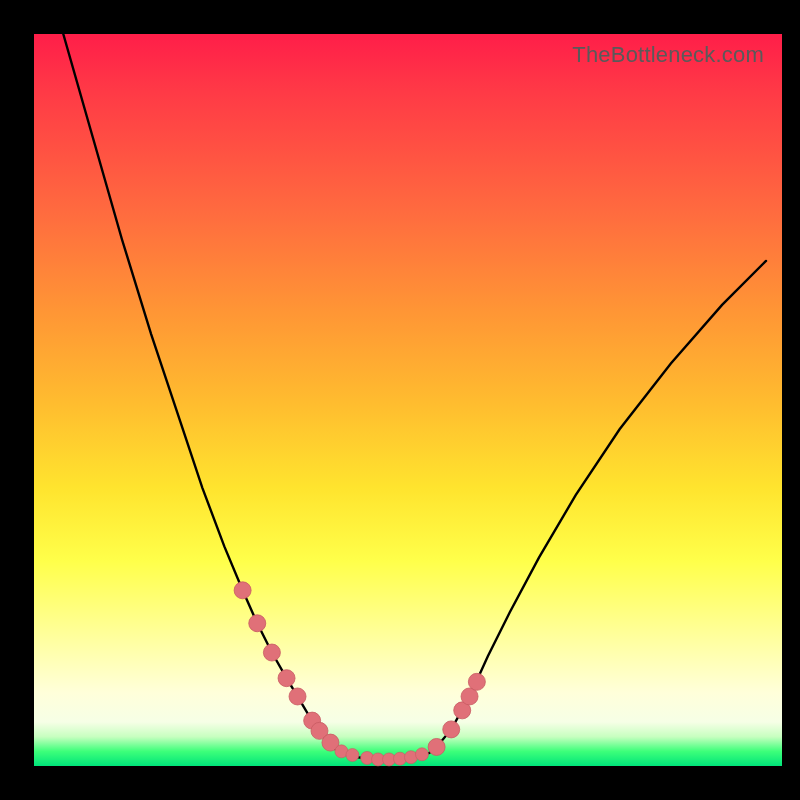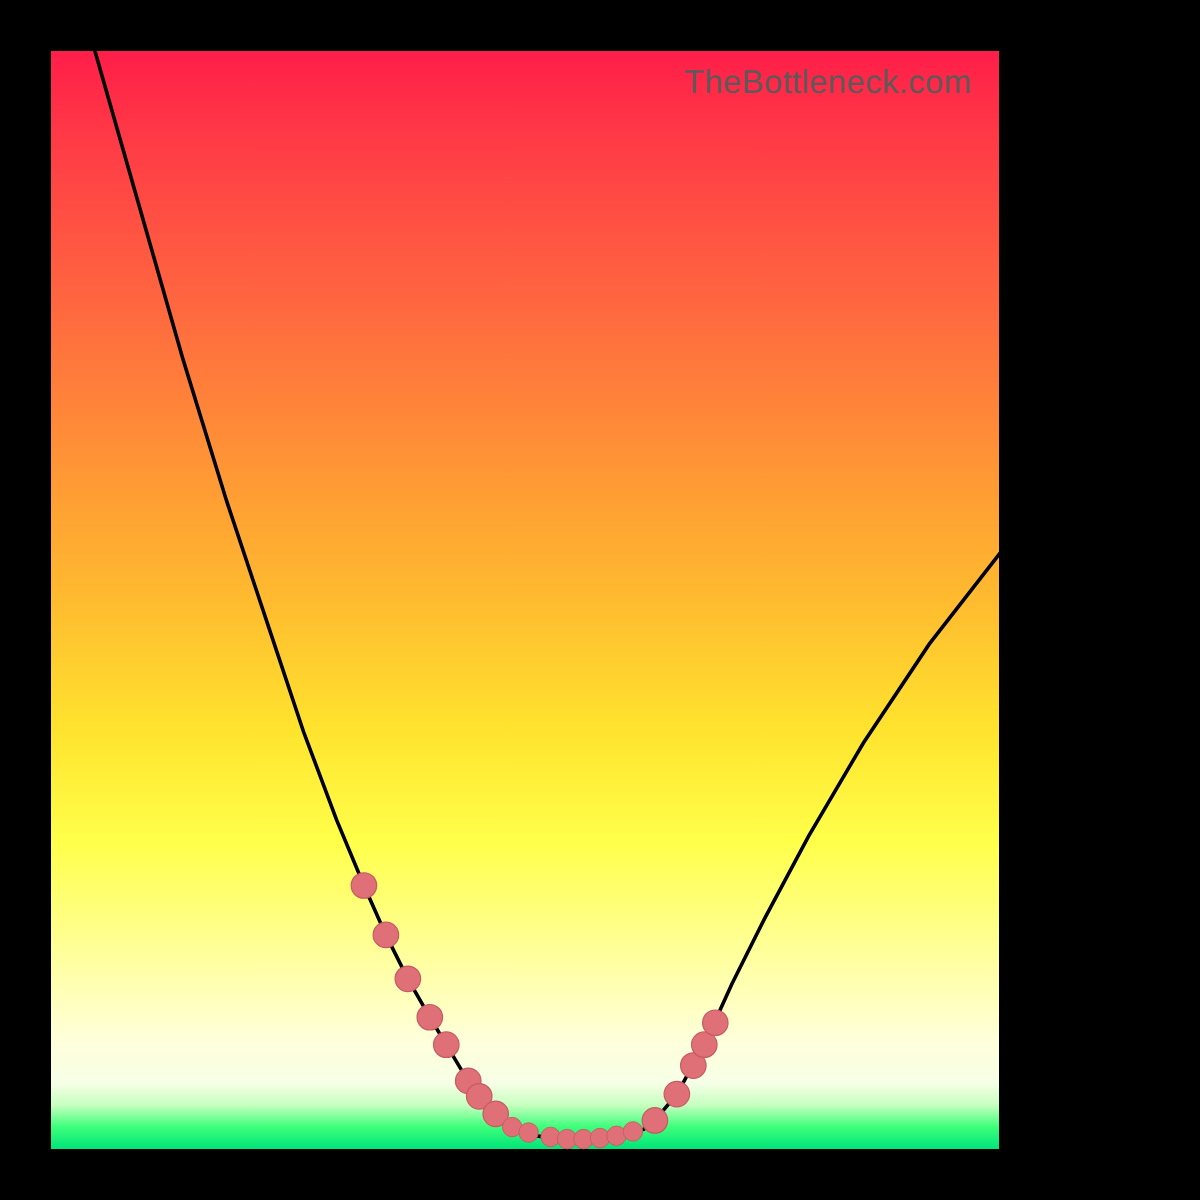--- a/index.html
+++ b/index.html
@@ -14,21 +14,21 @@
   .frame {
     position: relative;
     width: 800px;
     height: 800px;
     background: #000;
   }
   .plot {
     position: absolute;
     left: 34px;
     top: 34px;
-    width: 632px;
+    width: 748px;
     height: 732px;
     
     background: linear-gradient(to bottom,
       #ff1e49 0%,
       #ff3a46 8%,
       #ff6a3f 24%,
       #ff9635 38%,
       #ffbb2f 50%,
       #ffe42e 62%,
       #ffff4a 72%,

